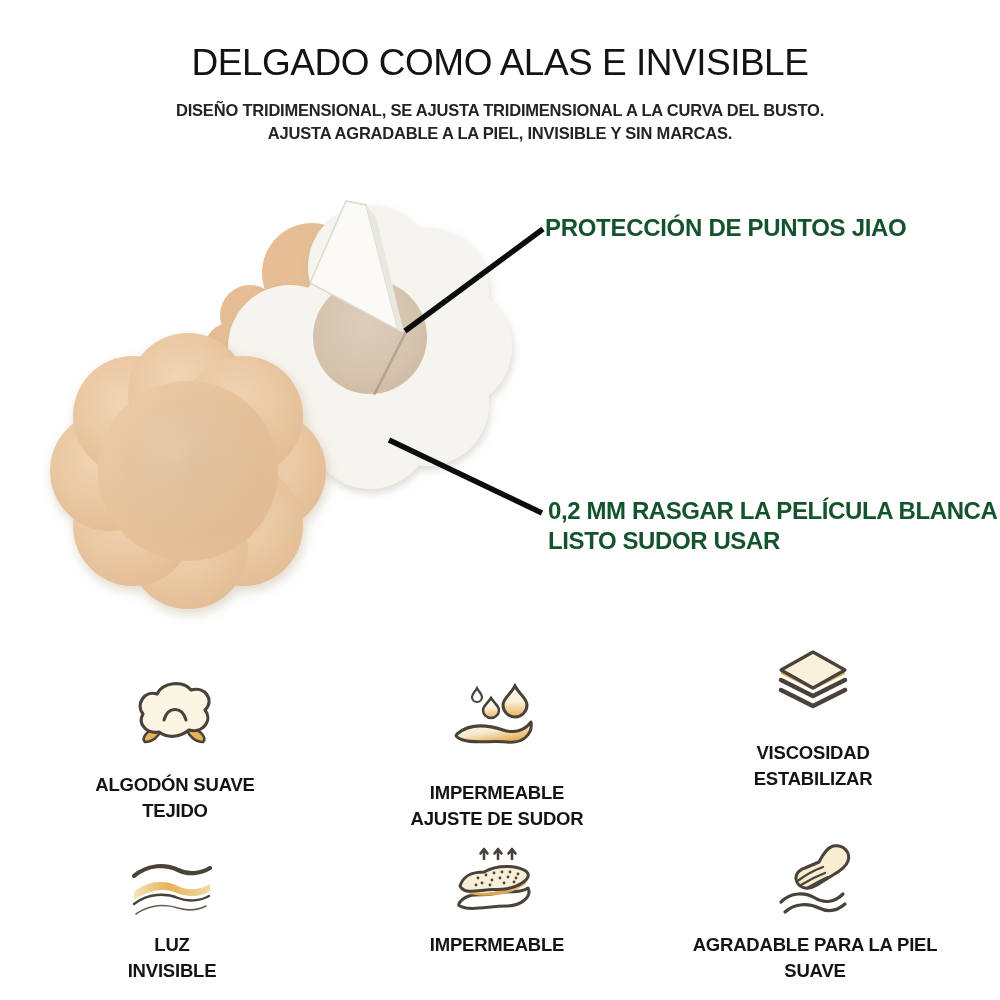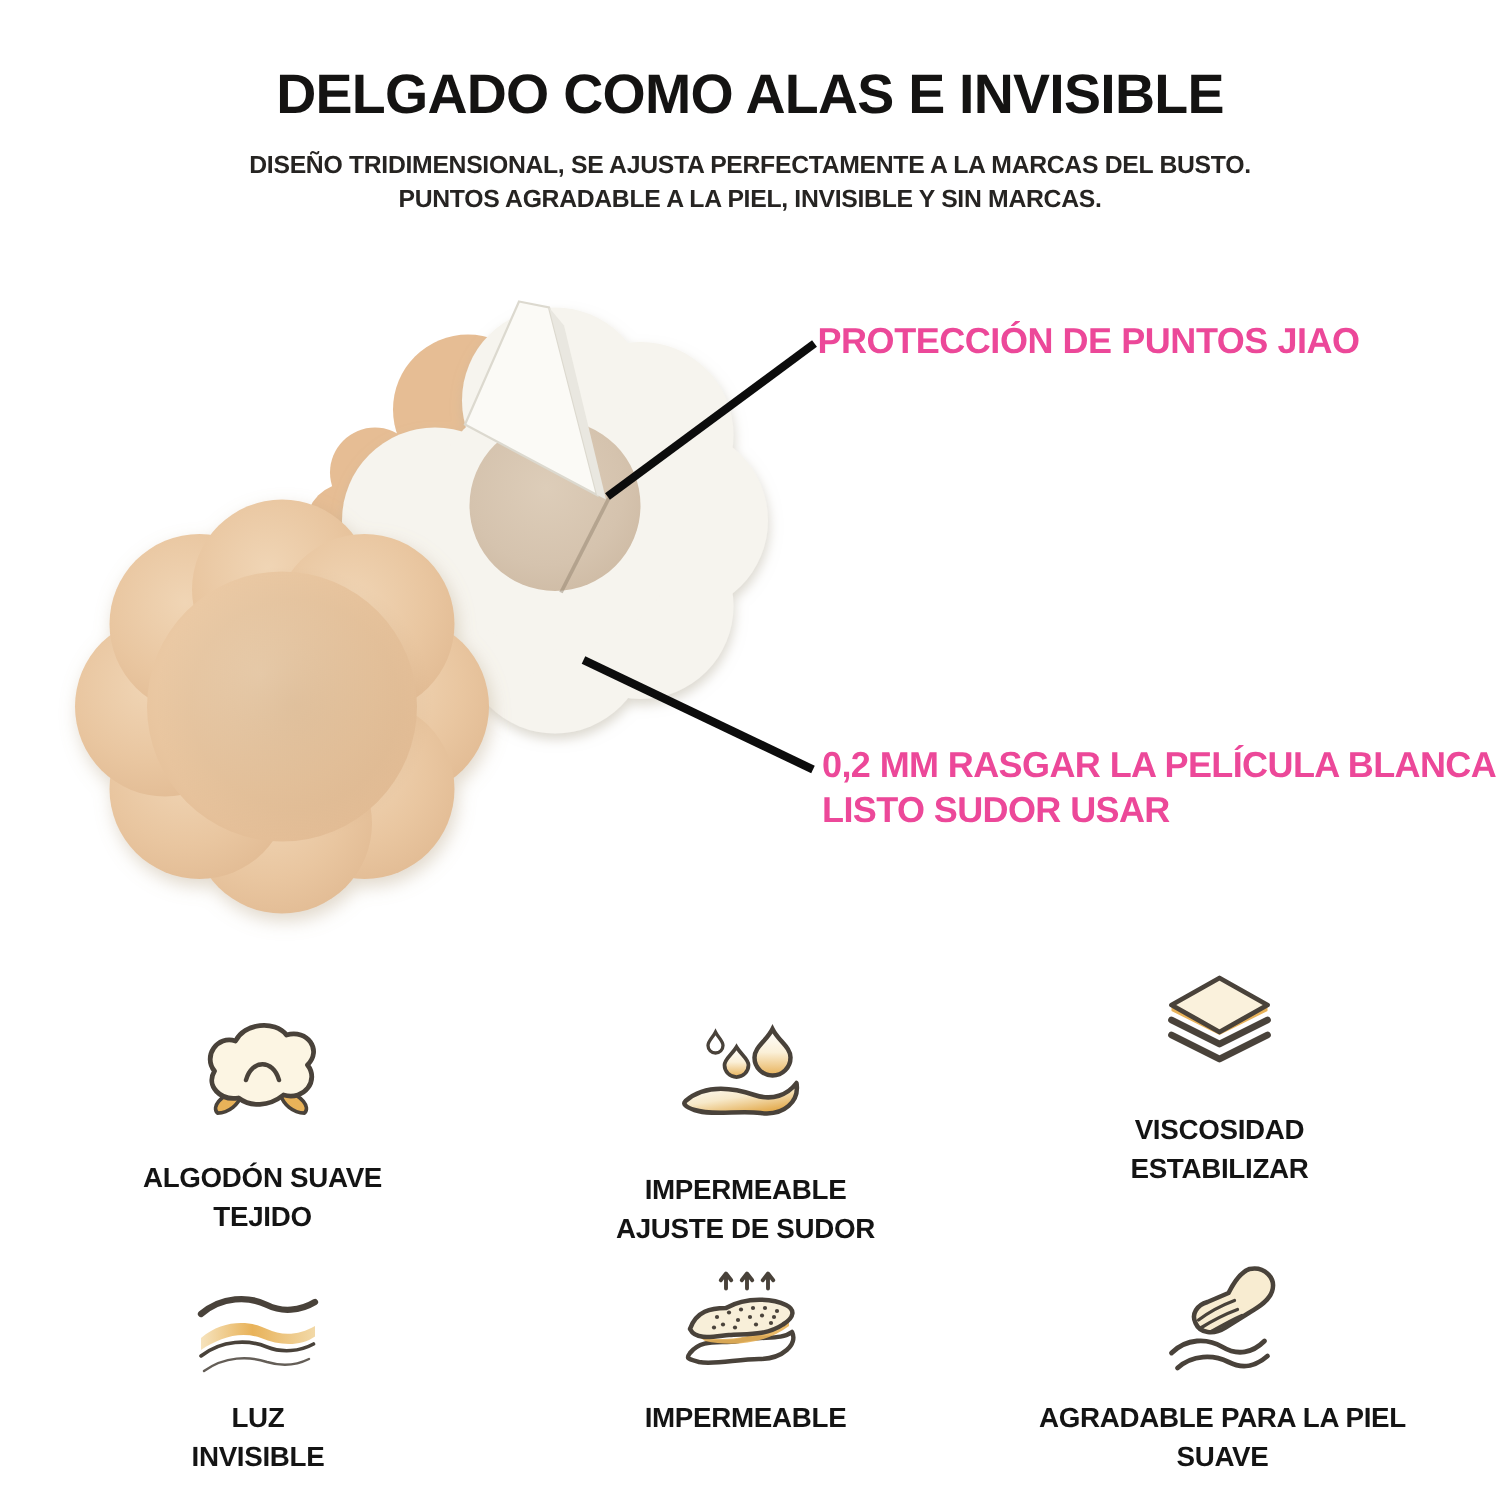--- a/index.html
+++ b/index.html
@@ -1,23 +1,23 @@
 <!DOCTYPE html>
 <html><head>
 <meta charset="utf-8">
 <style>
   html,body{margin:0;padding:0;background:#ffffff;}
   .page{position:relative;width:1000px;height:1000px;background:#ffffff;overflow:hidden;
         font-family:"Liberation Sans",sans-serif;color:#161514;}
   .title{position:absolute;top:42px;left:0;width:100%;text-align:center;
-         font-size:37px;font-weight:bold;letter-spacing:-0.5px;color:#141312;white-space:nowrap;}
+         font-size:37px;font-weight:normal;letter-spacing:-0.5px;color:#141312;white-space:nowrap;}
   .subtitle{position:absolute;top:99px;left:0;width:100%;text-align:center;
             font-size:16.5px;font-weight:bold;line-height:23px;letter-spacing:-0.2px;color:#262422;}
   .product-svg{position:absolute;left:0;top:165px;width:1000px;height:470px;}
-  .callout{position:absolute;font-weight:bold;color:#ec4899;}
+  .callout{position:absolute;font-weight:bold;color:#14532d;}
   .callout1{left:545px;top:214px;font-size:24px;letter-spacing:-0.3px;white-space:nowrap;}
   .callout2{left:548px;top:496px;font-size:24px;line-height:30px;letter-spacing:-0.4px;white-space:nowrap;}
   .feature{position:absolute;text-align:center;}
   .f-icon{display:flex;align-items:flex-end;justify-content:center;}
   .row1 .f-icon{height:68px;margin-bottom:28px;}
   .row2 .f-icon{height:80px;margin-bottom:10px;}
   .f-label{font-size:18.5px;font-weight:bold;line-height:26px;letter-spacing:-0.2px;color:#141414;}
   .f1{left:55px;top:676px;width:240px;}
   .f2{left:377px;top:684px;width:240px;}
   .f3{left:693px;top:644px;width:240px;}
@@ -26,22 +26,22 @@
   .f6{left:615px;top:842px;width:400px;}
   svg{display:block;margin:0 auto;}
 </style>
 </head>
 <body>
 
 <div class="page">
 
   <div class="title">DELGADO COMO ALAS E INVISIBLE</div>
   <div class="subtitle">
-    <div>DISEÑO TRIDIMENSIONAL, SE AJUSTA PERFECTAMENTE A LA MARCAS DEL BUSTO.</div>
-    <div>PUNTOS AGRADABLE A LA PIEL, INVISIBLE Y SIN MARCAS.</div>
+    <div>DISEÑO TRIDIMENSIONAL, SE AJUSTA TRIDIMENSIONAL A LA CURVA DEL BUSTO.</div>
+    <div>AJUSTA AGRADABLE A LA PIEL, INVISIBLE Y SIN MARCAS.</div>
   </div>
 
   <svg class="product-svg" viewBox="0 0 1000 470" aria-hidden="true">
     <defs>
       <radialGradient id="beigeGrad" cx="42%" cy="38%" r="78%">
         <stop offset="0%" stop-color="#f0d5b5"></stop>
         <stop offset="55%" stop-color="#e9c6a0"></stop>
         <stop offset="100%" stop-color="#dfb78f"></stop>
       </radialGradient>
       <radialGradient id="circleGrad" cx="45%" cy="40%" r="75%">

